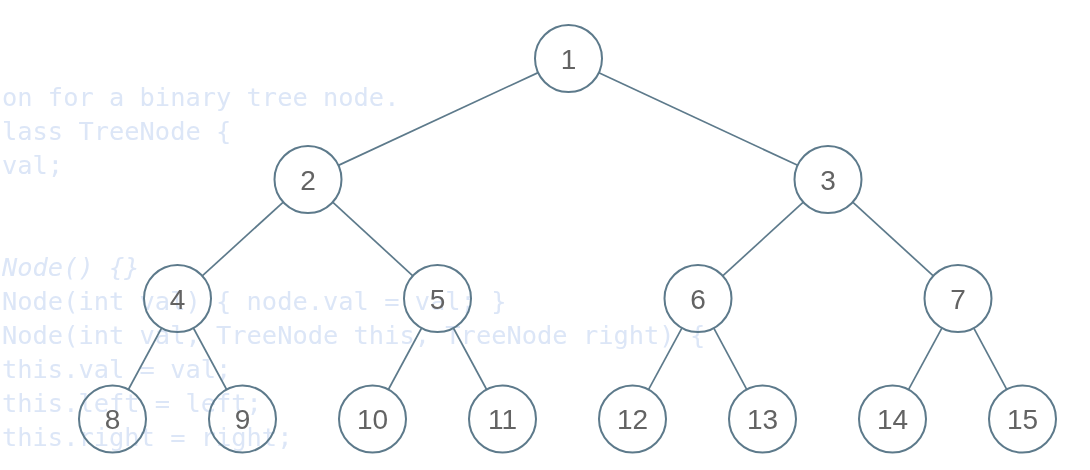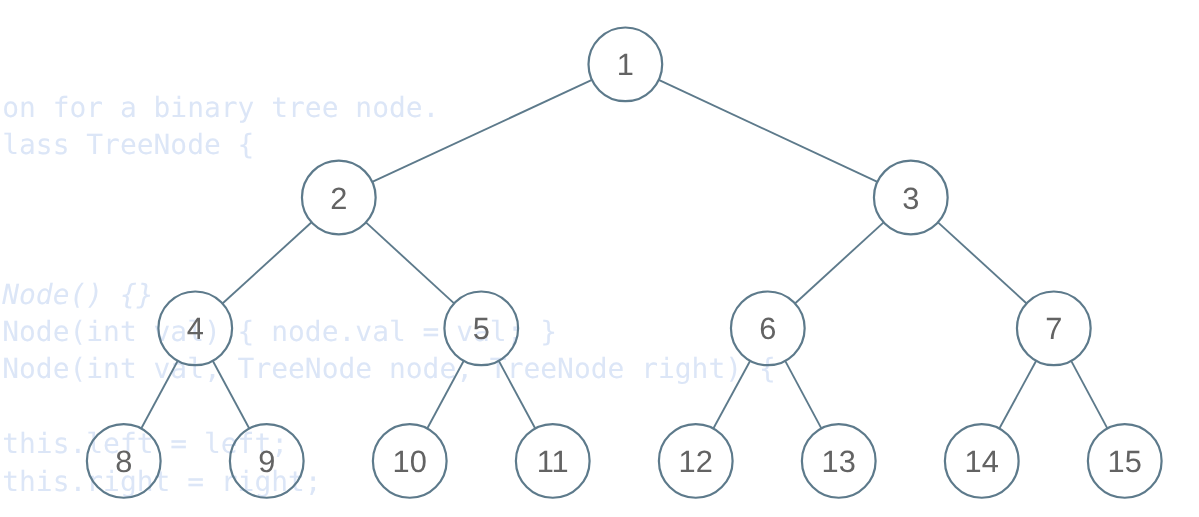--- a/index.html
+++ b/index.html
@@ -37,23 +37,25 @@
     font-family: "Liberation Sans", "DejaVu Sans", sans-serif;
   }
 </style>
 </head>
 <body>
 
 <div id="canvas">
   <div id="code-layer" style="color: rgb(220, 230, 247); font-size: 25.4px;">
       <div class="code-line" style="top: 80px; left: 2px;">on for a binary tree node.</div>
       <div class="code-line" style="top: 114px; left: 2px; text-align: center;">lass TreeNode {</div>
+      <div class="code-line" style="top: 148px; left: 2px;">val;</div>
       <div class="code-line" style="top: 250px; left: 2px; font-style: italic;">Node() {}</div>
       <div class="code-line" style="top: 284px; left: 2px;">Node(int val) { node.val = val; }</div>
-      <div class="code-line" style="top: 318px; left: 2px;">Node(int val, TreeNode node, TreeNode right) {</div>
+      <div class="code-line" style="top: 318px; left: 2px;">Node(int val, TreeNode this, TreeNode right) {</div>
+      <div class="code-line" style="top: 352px; left: 2px;">this.val = val;</div>
       <div class="code-line" style="top: 386px; left: 2px;">this.left = left;</div>
       <div class="code-line" style="top: 420px; left: 2px;">this.right = right;</div>
     </div>
   <svg id="tree-svg" width="1090" height="470" viewBox="0 0 1090 470">
       <line x1="538.12" y1="72.61" x2="338.38" y2="165.39" stroke="#5d7a8b" stroke-width="1.7"></line>
       <line x1="598.86" y1="72.66" x2="797.64" y2="165.34" stroke="#5d7a8b" stroke-width="1.7"></line>
       <line x1="283.25" y1="202.07" x2="202.25" y2="275.93" stroke="#5d7a8b" stroke-width="1.7"></line>
       <line x1="332.67" y1="202.17" x2="412.83" y2="275.83" stroke="#5d7a8b" stroke-width="1.7"></line>
       <line x1="803.29" y1="202.12" x2="722.71" y2="275.88" stroke="#5d7a8b" stroke-width="1.7"></line>
       <line x1="852.71" y1="202.12" x2="933.29" y2="275.88" stroke="#5d7a8b" stroke-width="1.7"></line>

